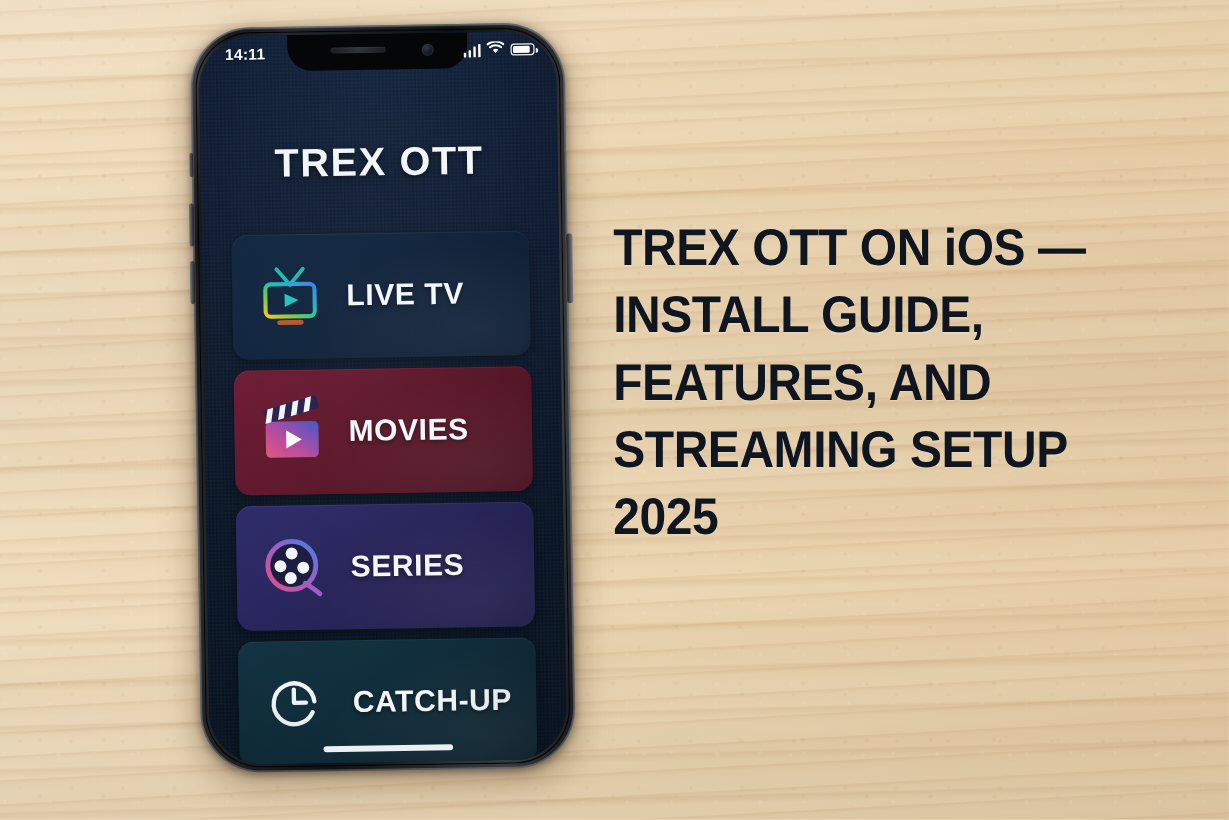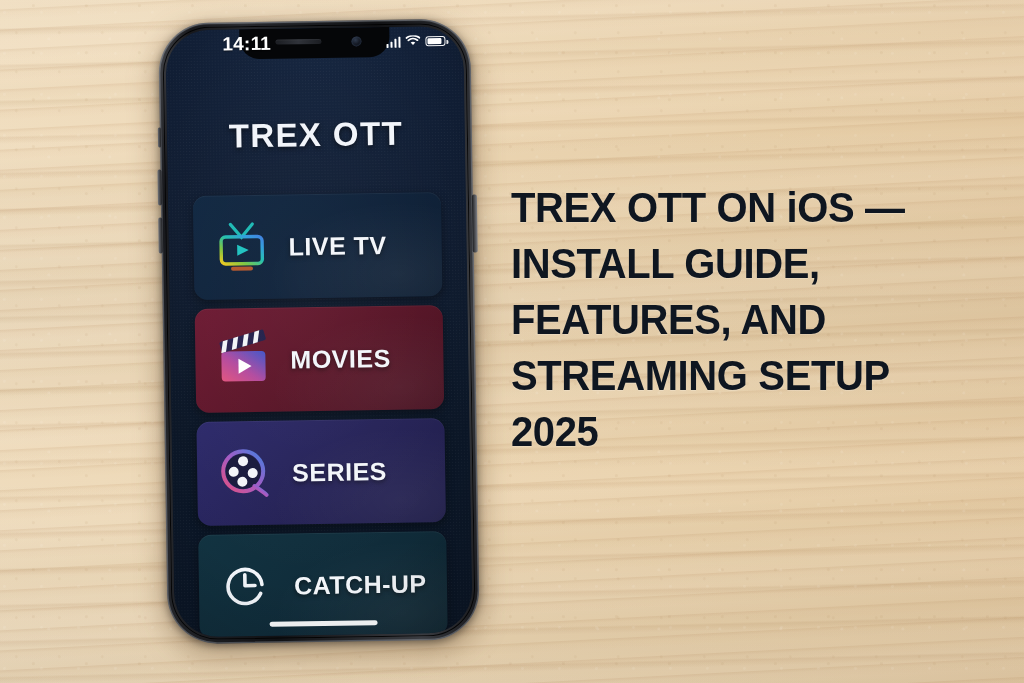--- a/index.html
+++ b/index.html
@@ -137,23 +137,22 @@
 
   
   .statusbar {
     position:absolute; z-index:5; top:0; left:0; right:0;
     height:30px;
     display:flex; align-items:center; justify-content:space-between;
     padding:0 18px 0 22px;
     color:#ffffff;
   }
   .status-time {
-    font-size:19px; font-weight:bold; letter-spacing:.2px;
+    font-size:13px; font-weight:bold; letter-spacing:.2px;
     text-shadow:0 1px 1px rgba(0,0,0,.5);
-    margin-left:35px;
   }
   .status-icons { display:flex; align-items:center; gap:5px; }
   .sig { display:flex; align-items:flex-end; gap:1.5px; height:11px; }
   .sig i { display:block; width:2.5px; background:#fff; border-radius:.5px; }
   .sig i:nth-child(1){ height:4px; }
   .sig i:nth-child(2){ height:6px; }
   .sig i:nth-child(3){ height:8.5px; }
   .sig i:nth-child(4){ height:11px; }
   .batt {
     width:20px; height:10.5px; border:1.4px solid rgba(255,255,255,.95);

